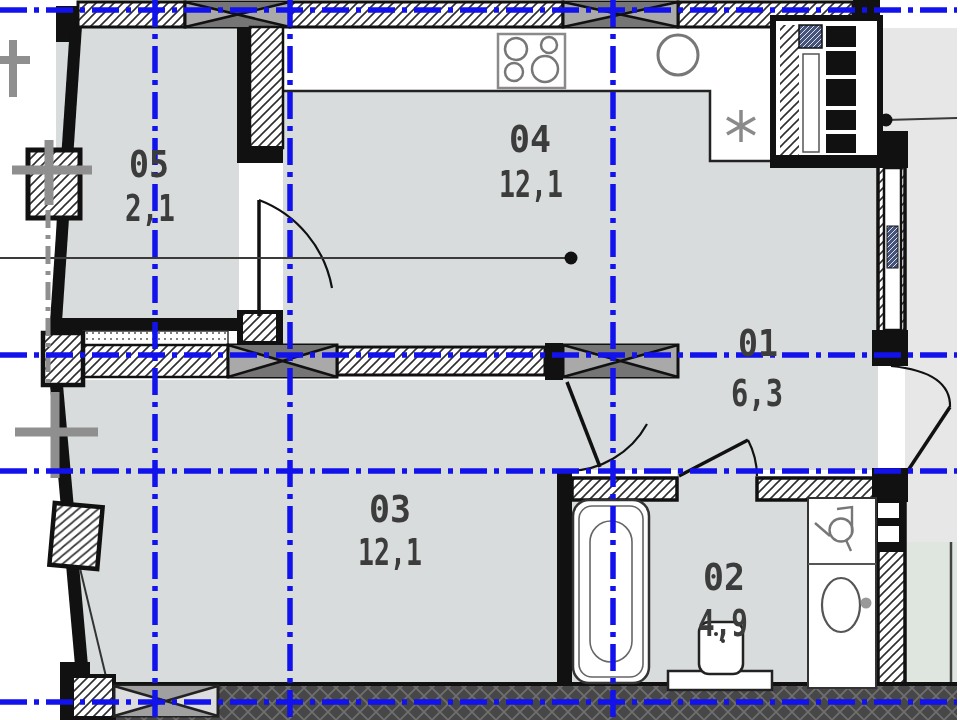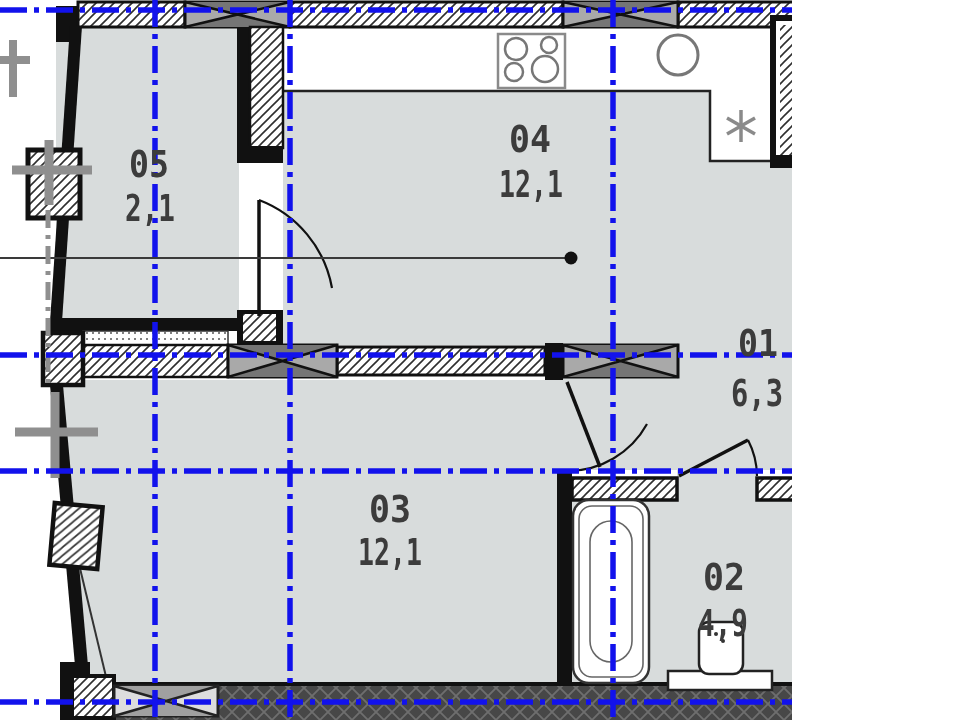--- a/index.html
+++ b/index.html
@@ -1,16 +1,16 @@
 <!DOCTYPE html>
 <html><head>
 <meta charset="utf-8">
 <style>
   html,body{margin:0;padding:0;background:#fff;}
-  .stage{position:relative;width:792px;height:720px;overflow:hidden;background:#1d4ed8;text-align:right;}
+  .stage{position:relative;width:957px;height:720px;overflow:hidden;background:#1d4ed8;text-align:right;}
   svg{position:absolute;left:0;top:0;}
   text.rm{font-family:"DejaVu Sans Mono",monospace;font-weight:700;fill:#3c3c3c;}
 </style>
 </head>
 <body>
 
 <div class="stage">
 <svg width="960" height="720" viewBox="0 0 960 720">
   <defs>
     <pattern id="ph" width="9" height="9" patternUnits="userSpaceOnUse">

